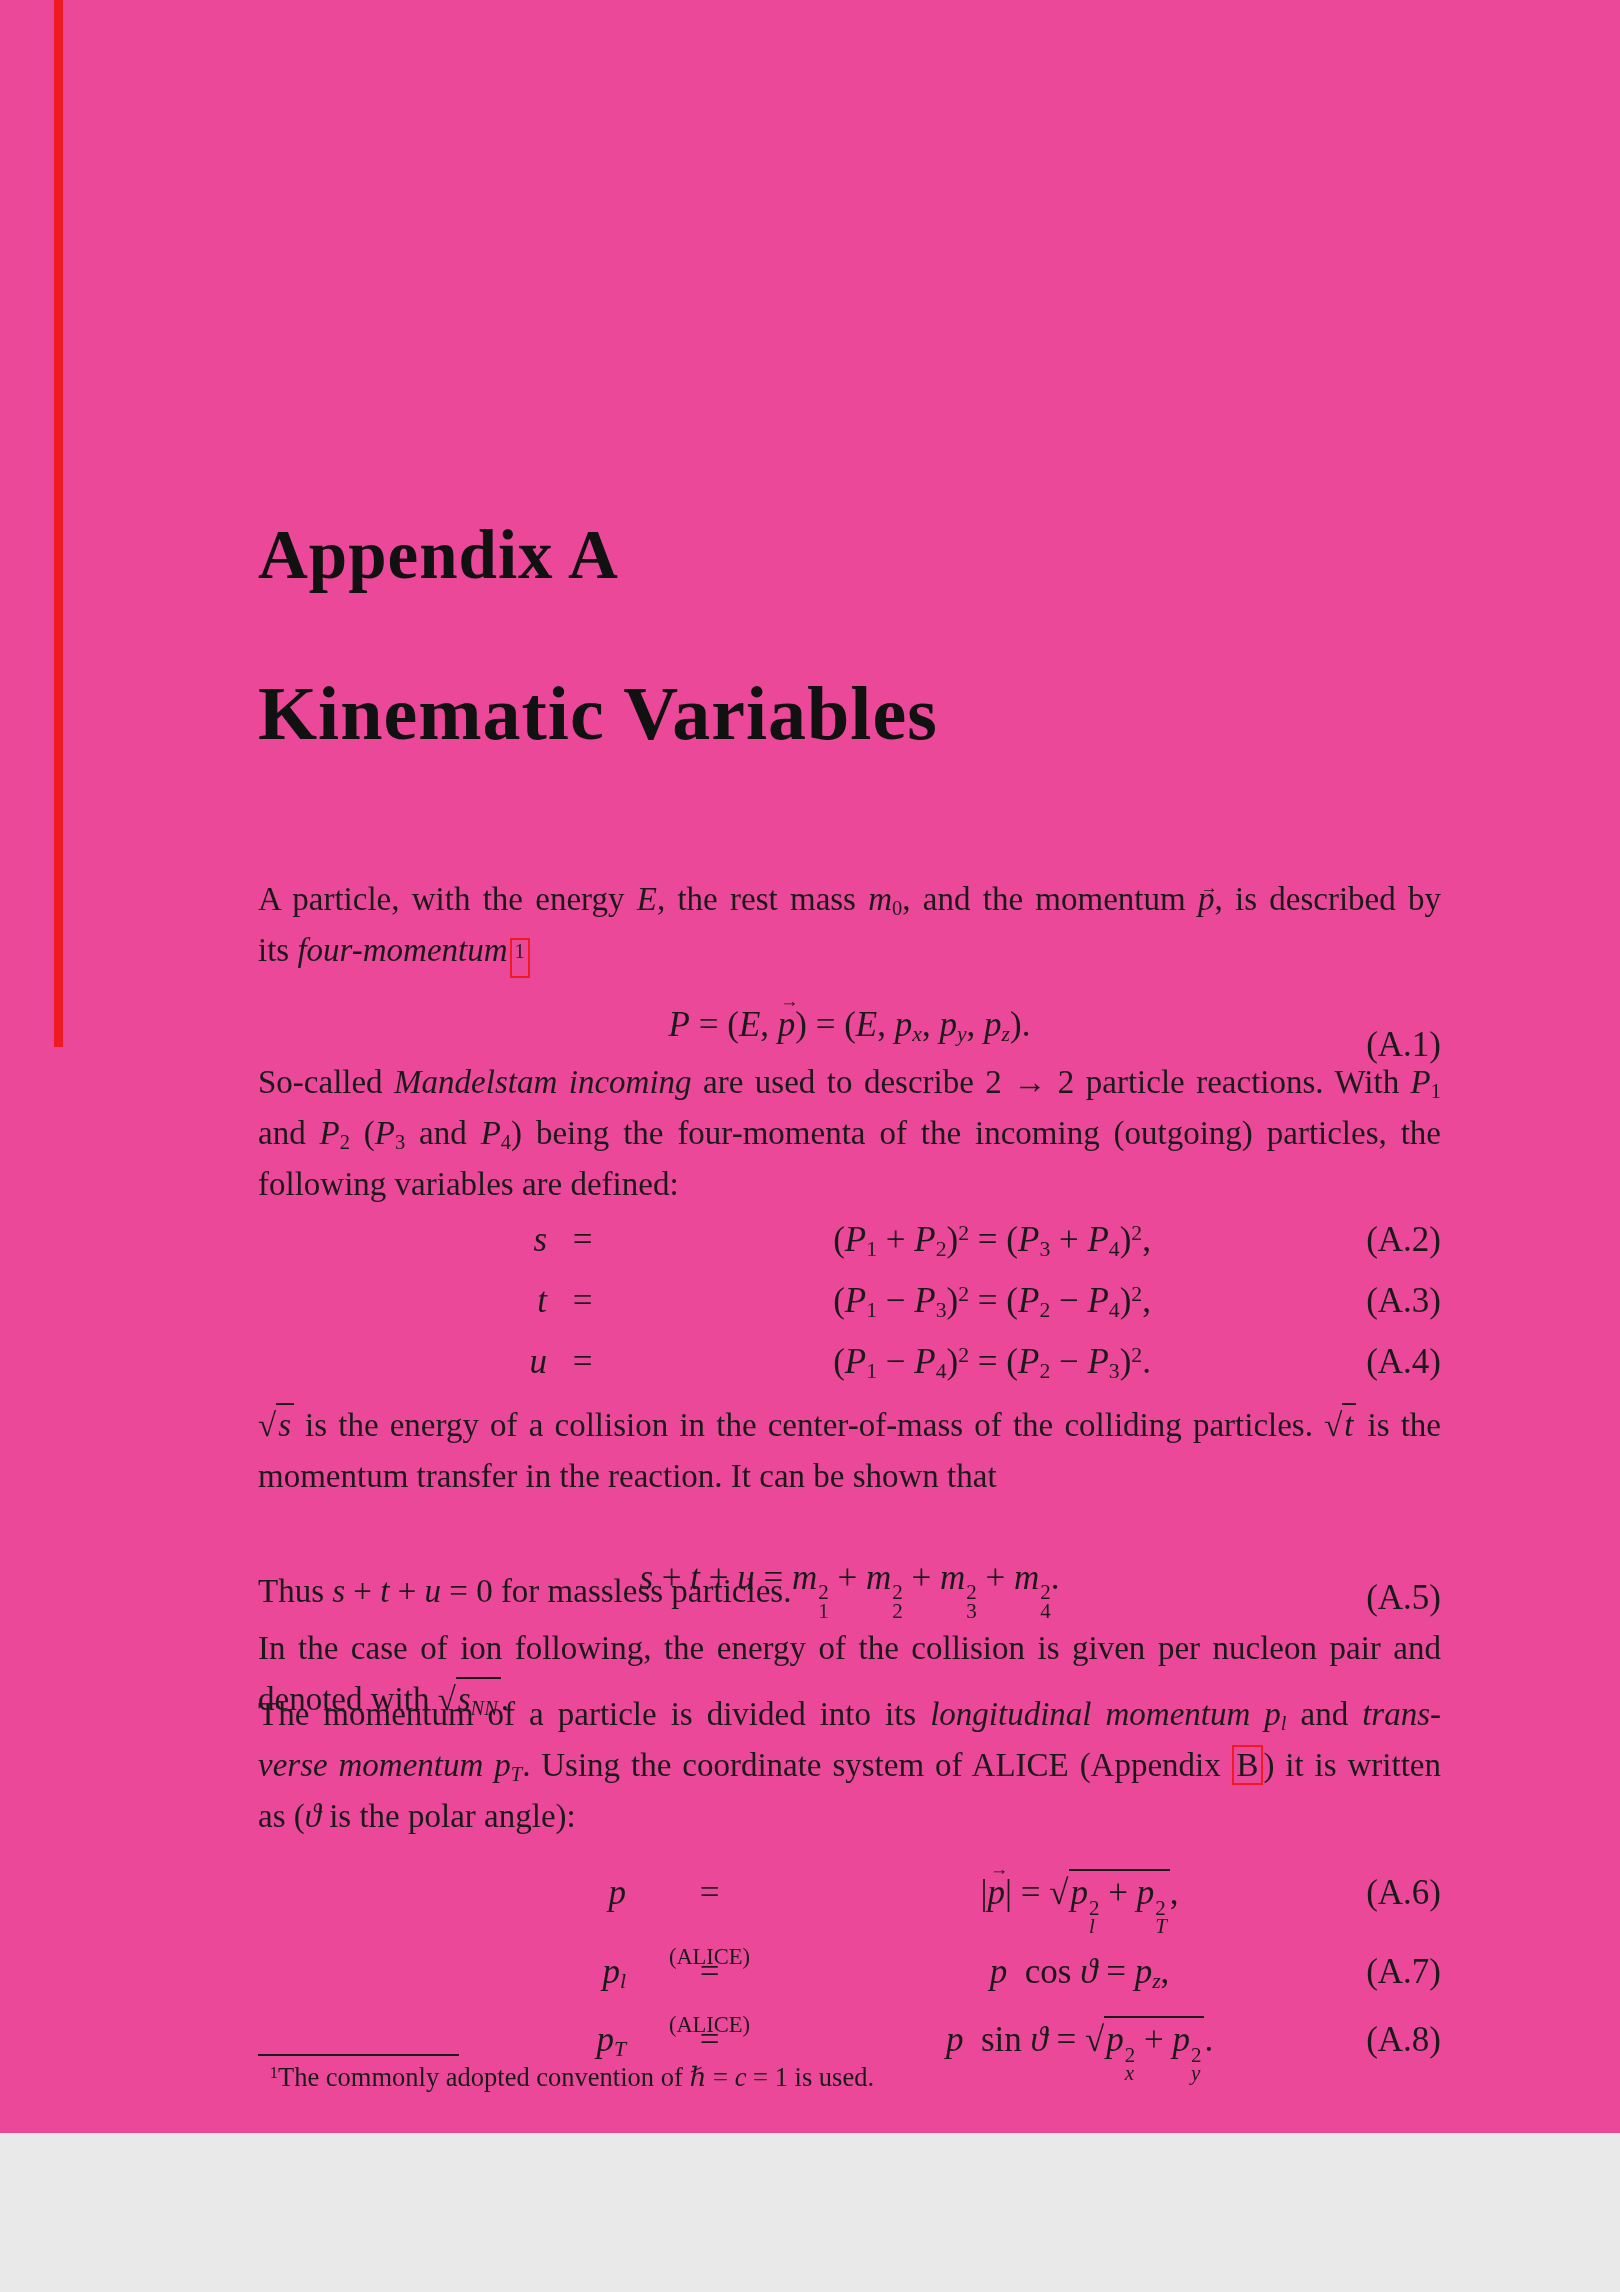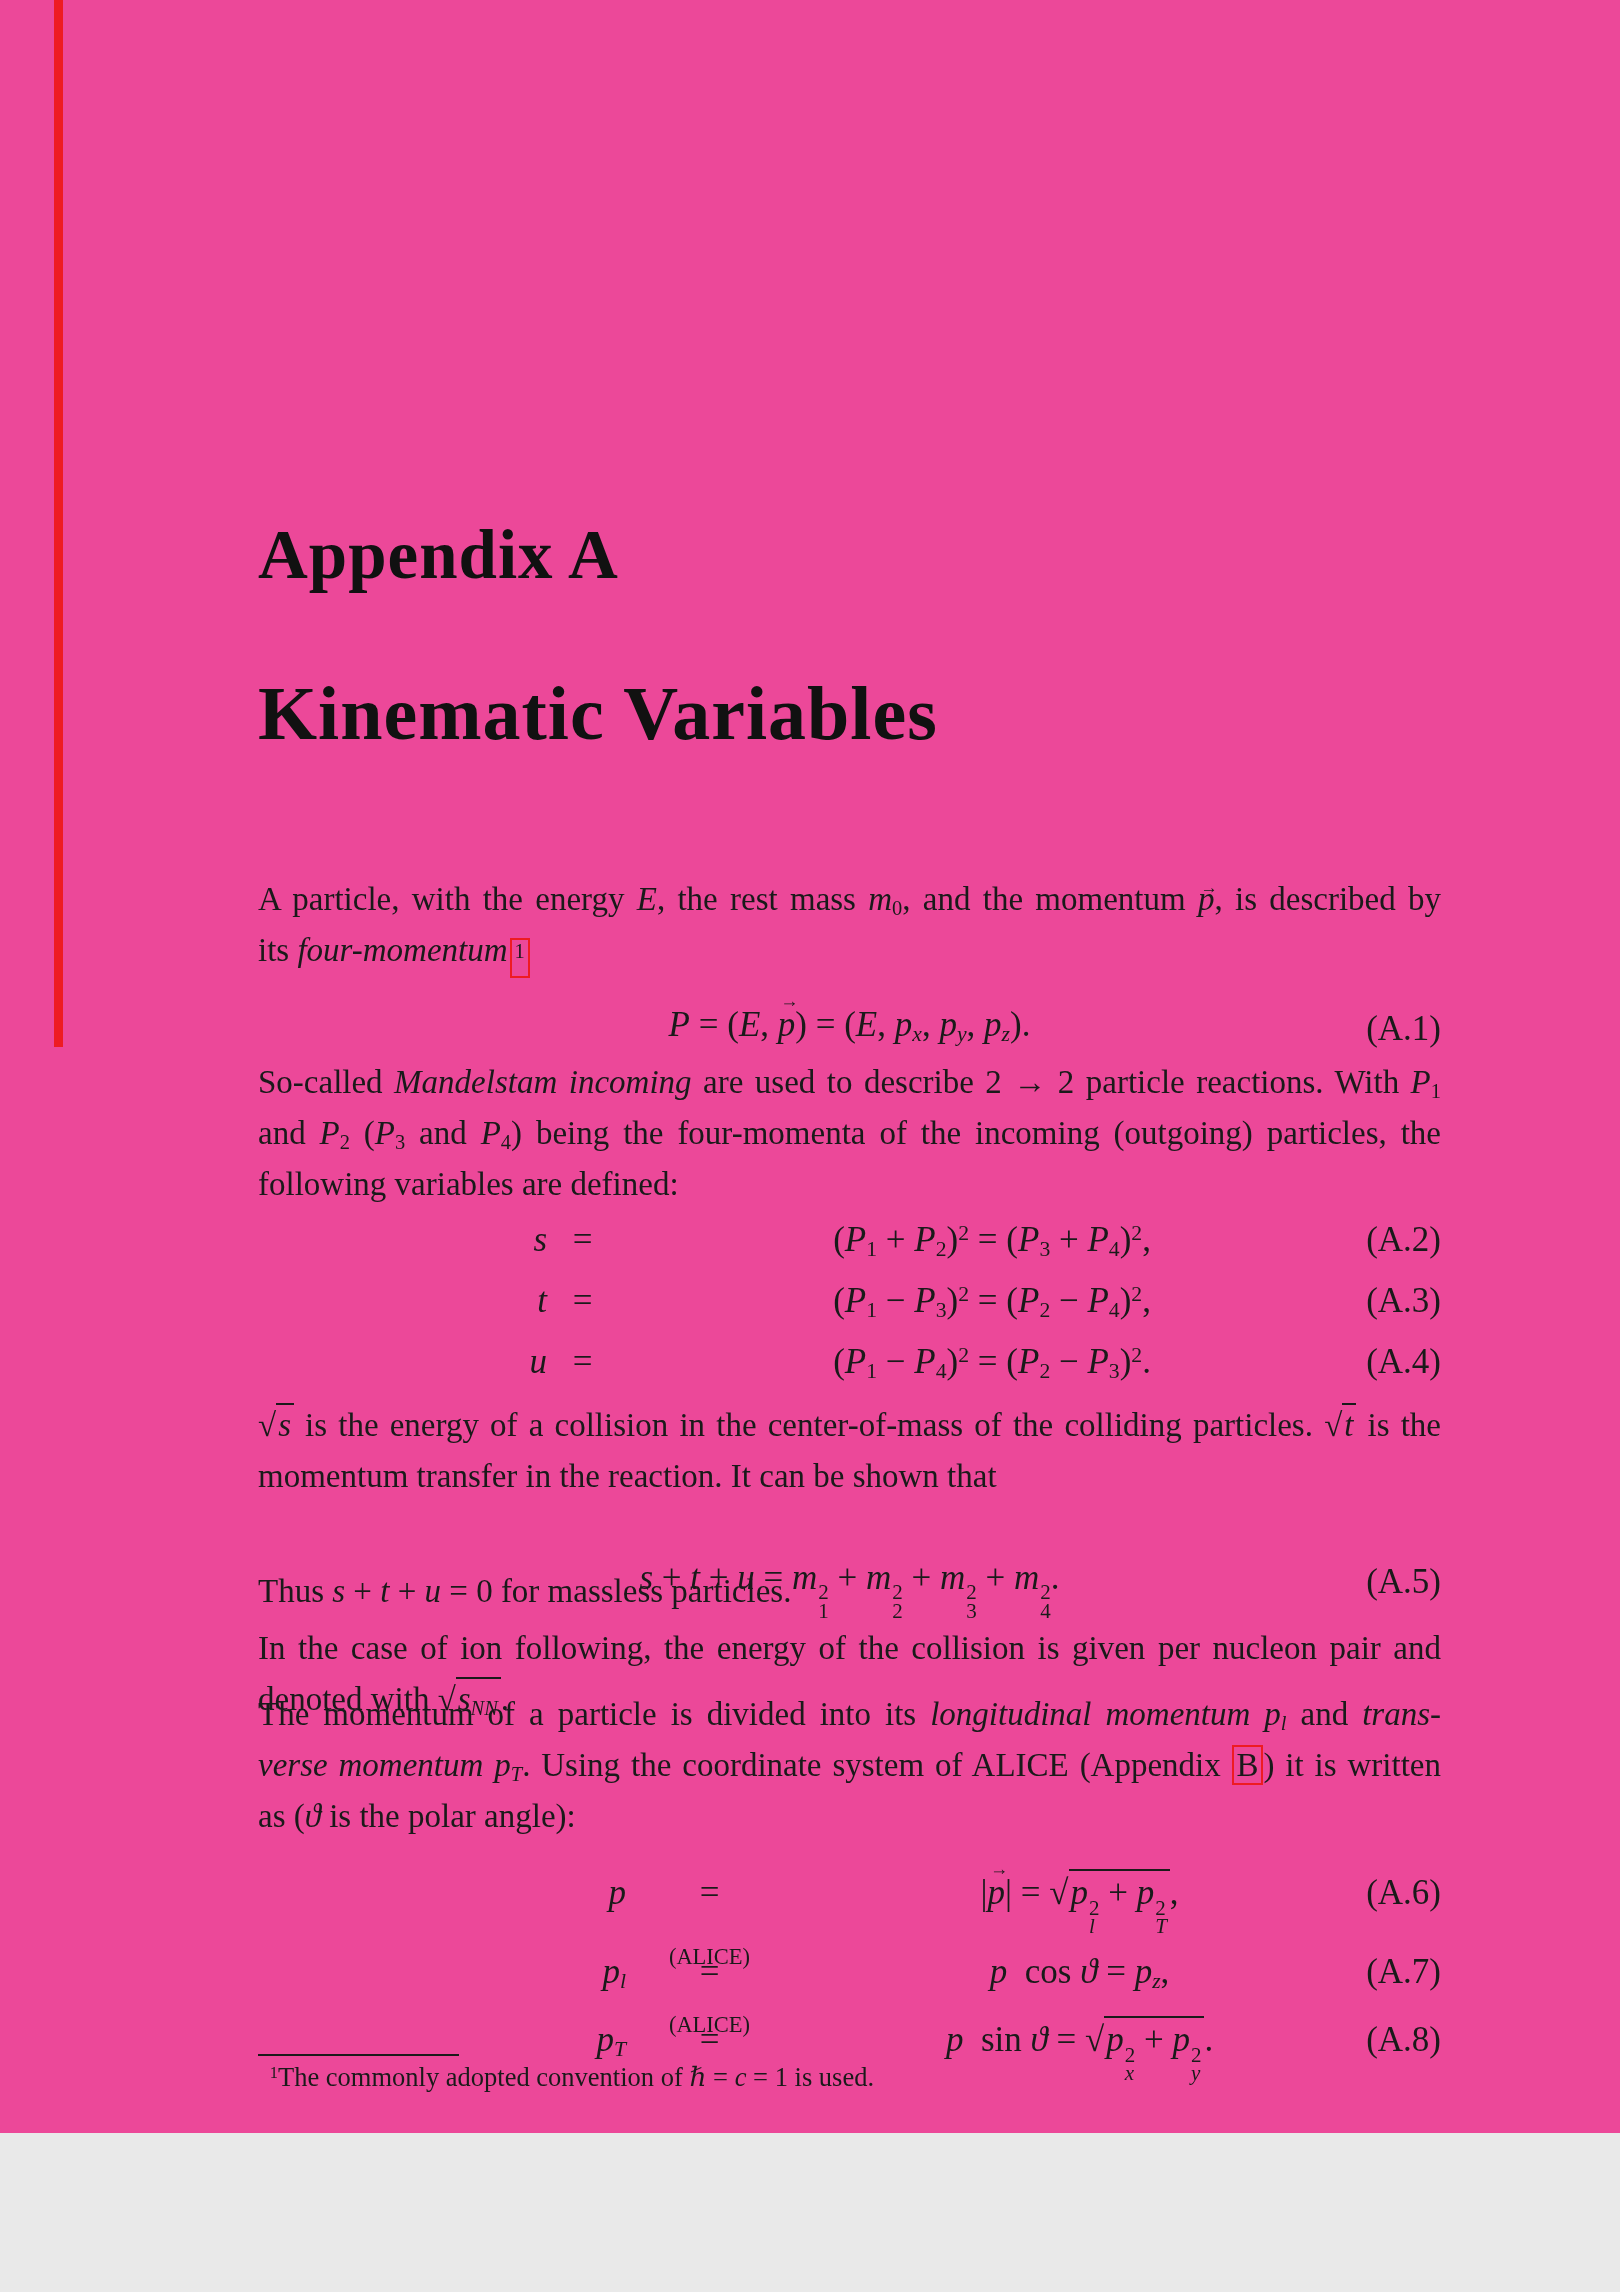--- a/index.html
+++ b/index.html
@@ -24,21 +24,21 @@
 
   
   .eqrow { display:flex; align-items:baseline; font-size:35px; line-height:1.3; }
   .eq3 .lhs { width:289px; text-align:right; }
   .eq3 .mid { width:71px;  text-align:center; }
   .eqp .lhs { width:368px; text-align:right; }
   .eqp .mid { width:167px; text-align:center; }
   .rhs { flex:1; text-align:center; }
   .eq-label { text-align:right; white-space:nowrap; }
   .eqc { position:relative; text-align:center; font-size:35px; line-height:1.3; }
-  .eqc .eq-label { position:absolute; right:0; top:4px; }
+  .eqc .eq-label { position:absolute; right:0; top:20px; }
 
   sub, sup { font-size:0.62em; line-height:1; }
   sup { vertical-align:0.5em; }
   sub { vertical-align:-0.22em; }
 
   
   .ss { display:inline-flex; flex-direction:column; align-items:flex-start;
         font-size:0.6em; line-height:0.9; vertical-align:-0.5em; margin-left:1px; }
 
   

